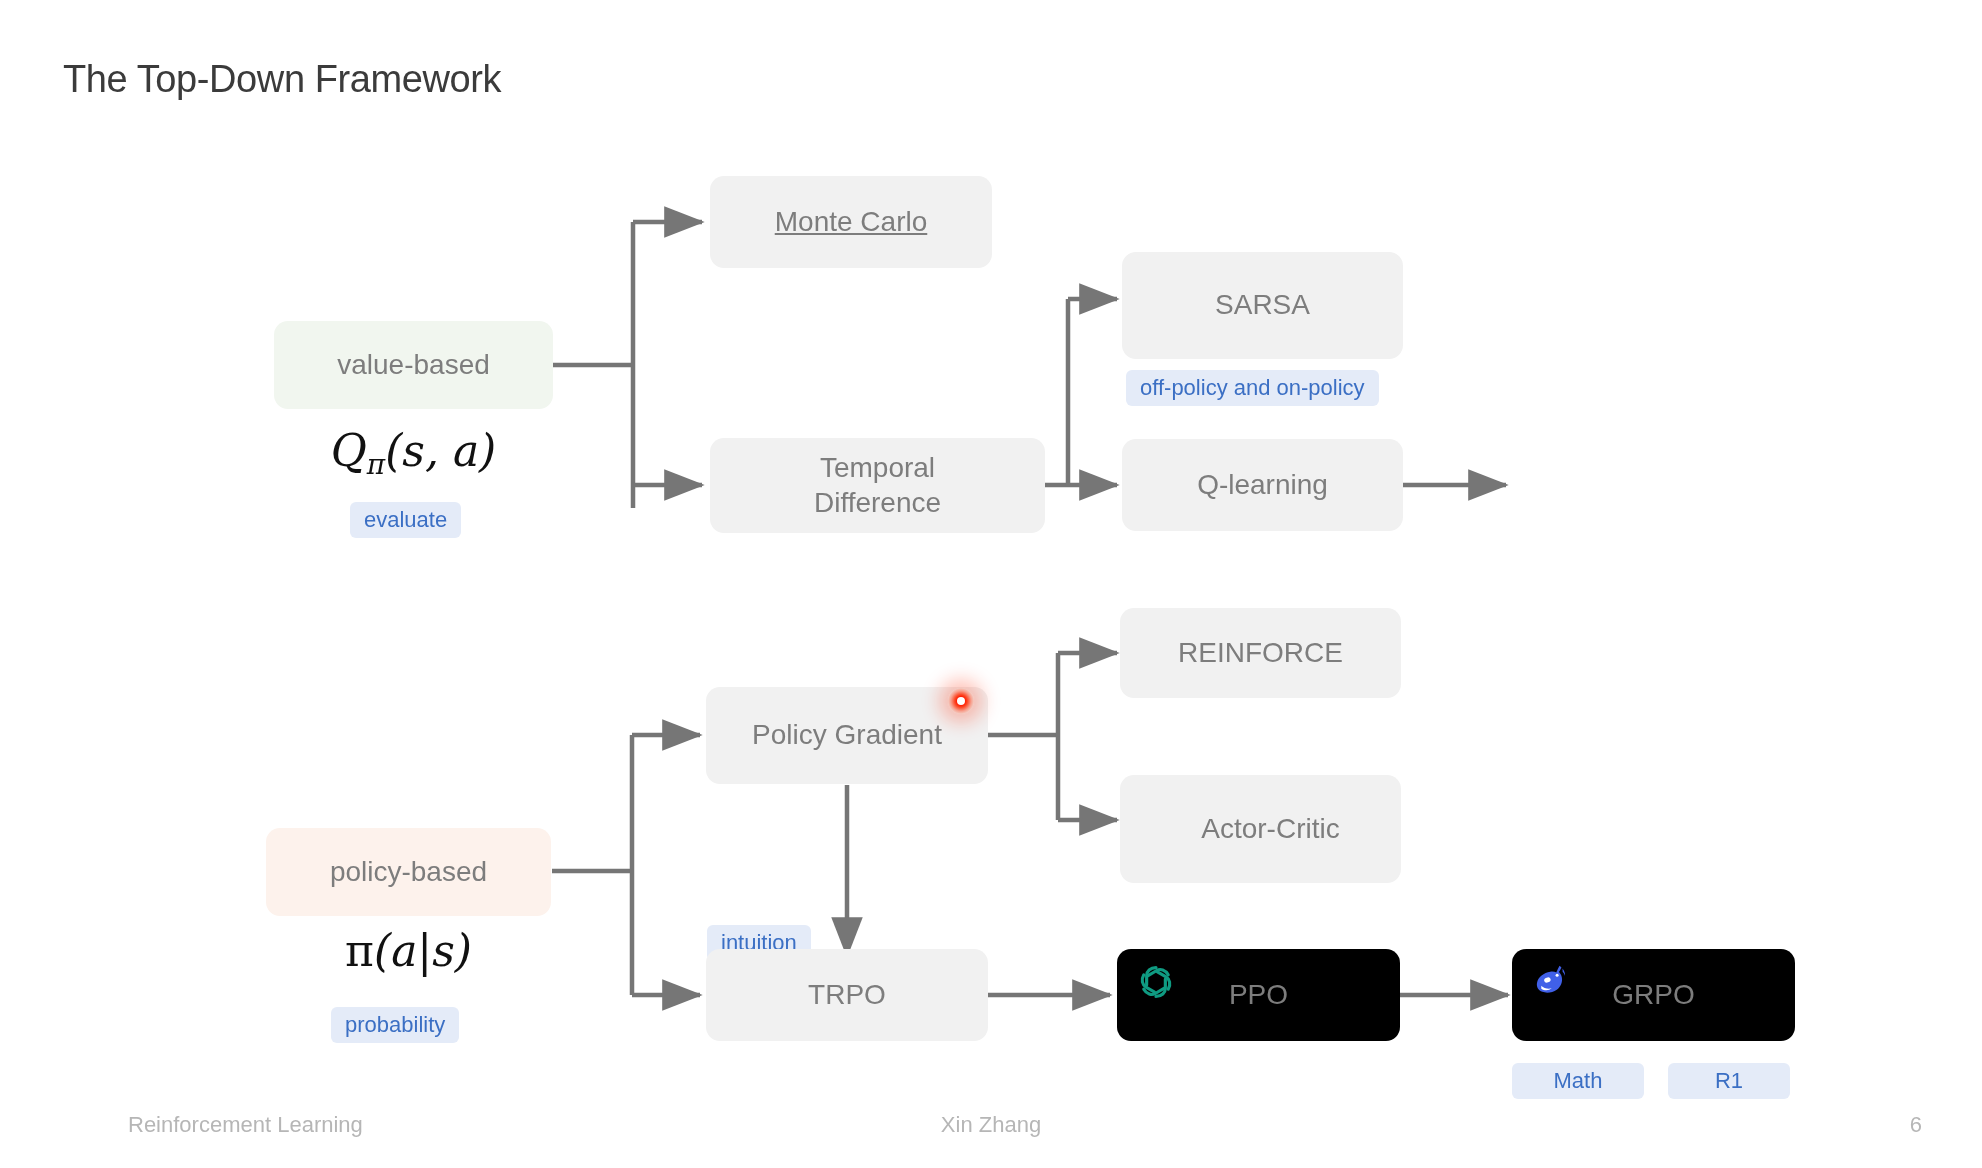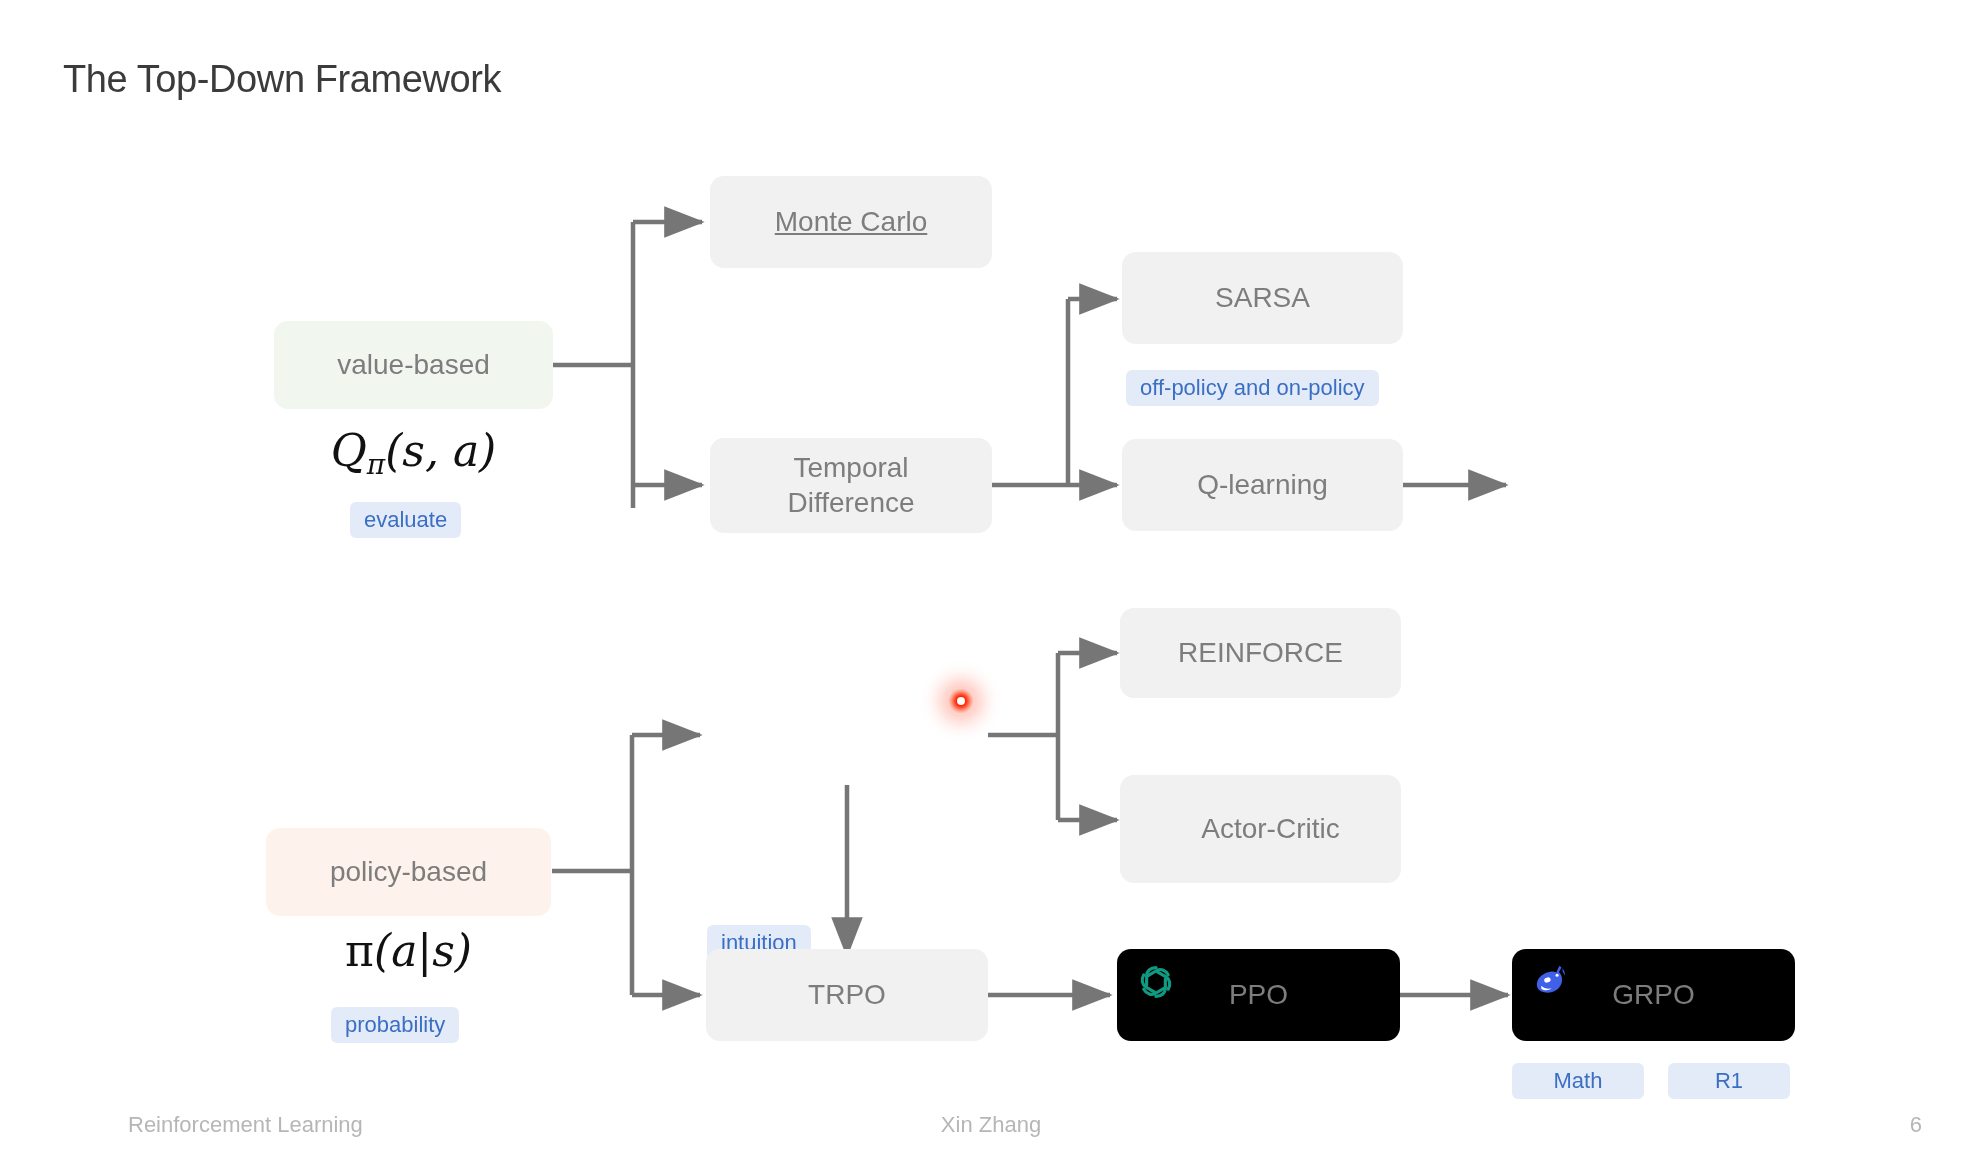--- a/index.html
+++ b/index.html
@@ -186,40 +186,41 @@
   <div class="node green" style="left:274px; top:321px; width:279px; height:88px;">value-based</div>
 
   <div class="formula" style="left:274px; top:425px; width:279px;">
     <span>Q</span><span class="sub">π</span><span>(s, a)</span>
   </div>
 
   <div class="badge" style="left:350px; top:502px;">evaluate</div>
 
   <div class="node gray" style="left:710px; top:176px; width:282px; height:92px;text-decoration:underline;">Monte Carlo</div>
 
-  <div class="node gray" style="left:710px; top:438px; width:282px; height:95px; flex-direction:column;">
+  <div class="node gray" style="left:710px; top:438px; width:335px; height:95px; flex-direction:column;">
     <span>Temporal</span>
     <span>Difference</span>
   </div>
 
-  <div class="node gray" style="left:1122px; top:252px; width:281px; height:92px;">SARSA</div>
+  <div class="node gray" style="left:1122px; top:252px; width:281px; height:107px;">SARSA</div>
 
   <div class="badge" style="left:1126px; top:370px;">off-policy and on-policy</div>
 
   <div class="node gray" style="left:1122px; top:439px; width:281px; height:92px;">Q-learning</div>
 
 
   <div class="node peach" style="left:266px; top:828px; width:285px; height:88px;">policy-based</div>
 
   <div class="formula" style="left:266px; top:925px; width:285px;">
     <span class="up">π</span><span>(a|s)</span>
   </div>
 
   <div class="badge" style="left:331px; top:1007px;">probability</div>
 
+  <div class="node gray" style="left:706px; top:687px; width:282px; height:97px;">Policy Gradient</div>
   <div id="pg-marker" style="left:948px; top:688px;"></div>
 
   <div class="node gray" style="left:1120px; top:608px; width:281px; height:90px;">REINFORCE</div>
 
   <div class="node gray" style="left:1120px; top:775px; width:281px; height:108px;padding-left:20px;">Actor-Critic</div>
 
   <div class="badge" style="left:707px; top:896px;margin-top:29px;">intuition</div>
 
   <div class="node gray" style="left:706px; top:949px; width:282px; height:92px;">TRPO</div>
 

